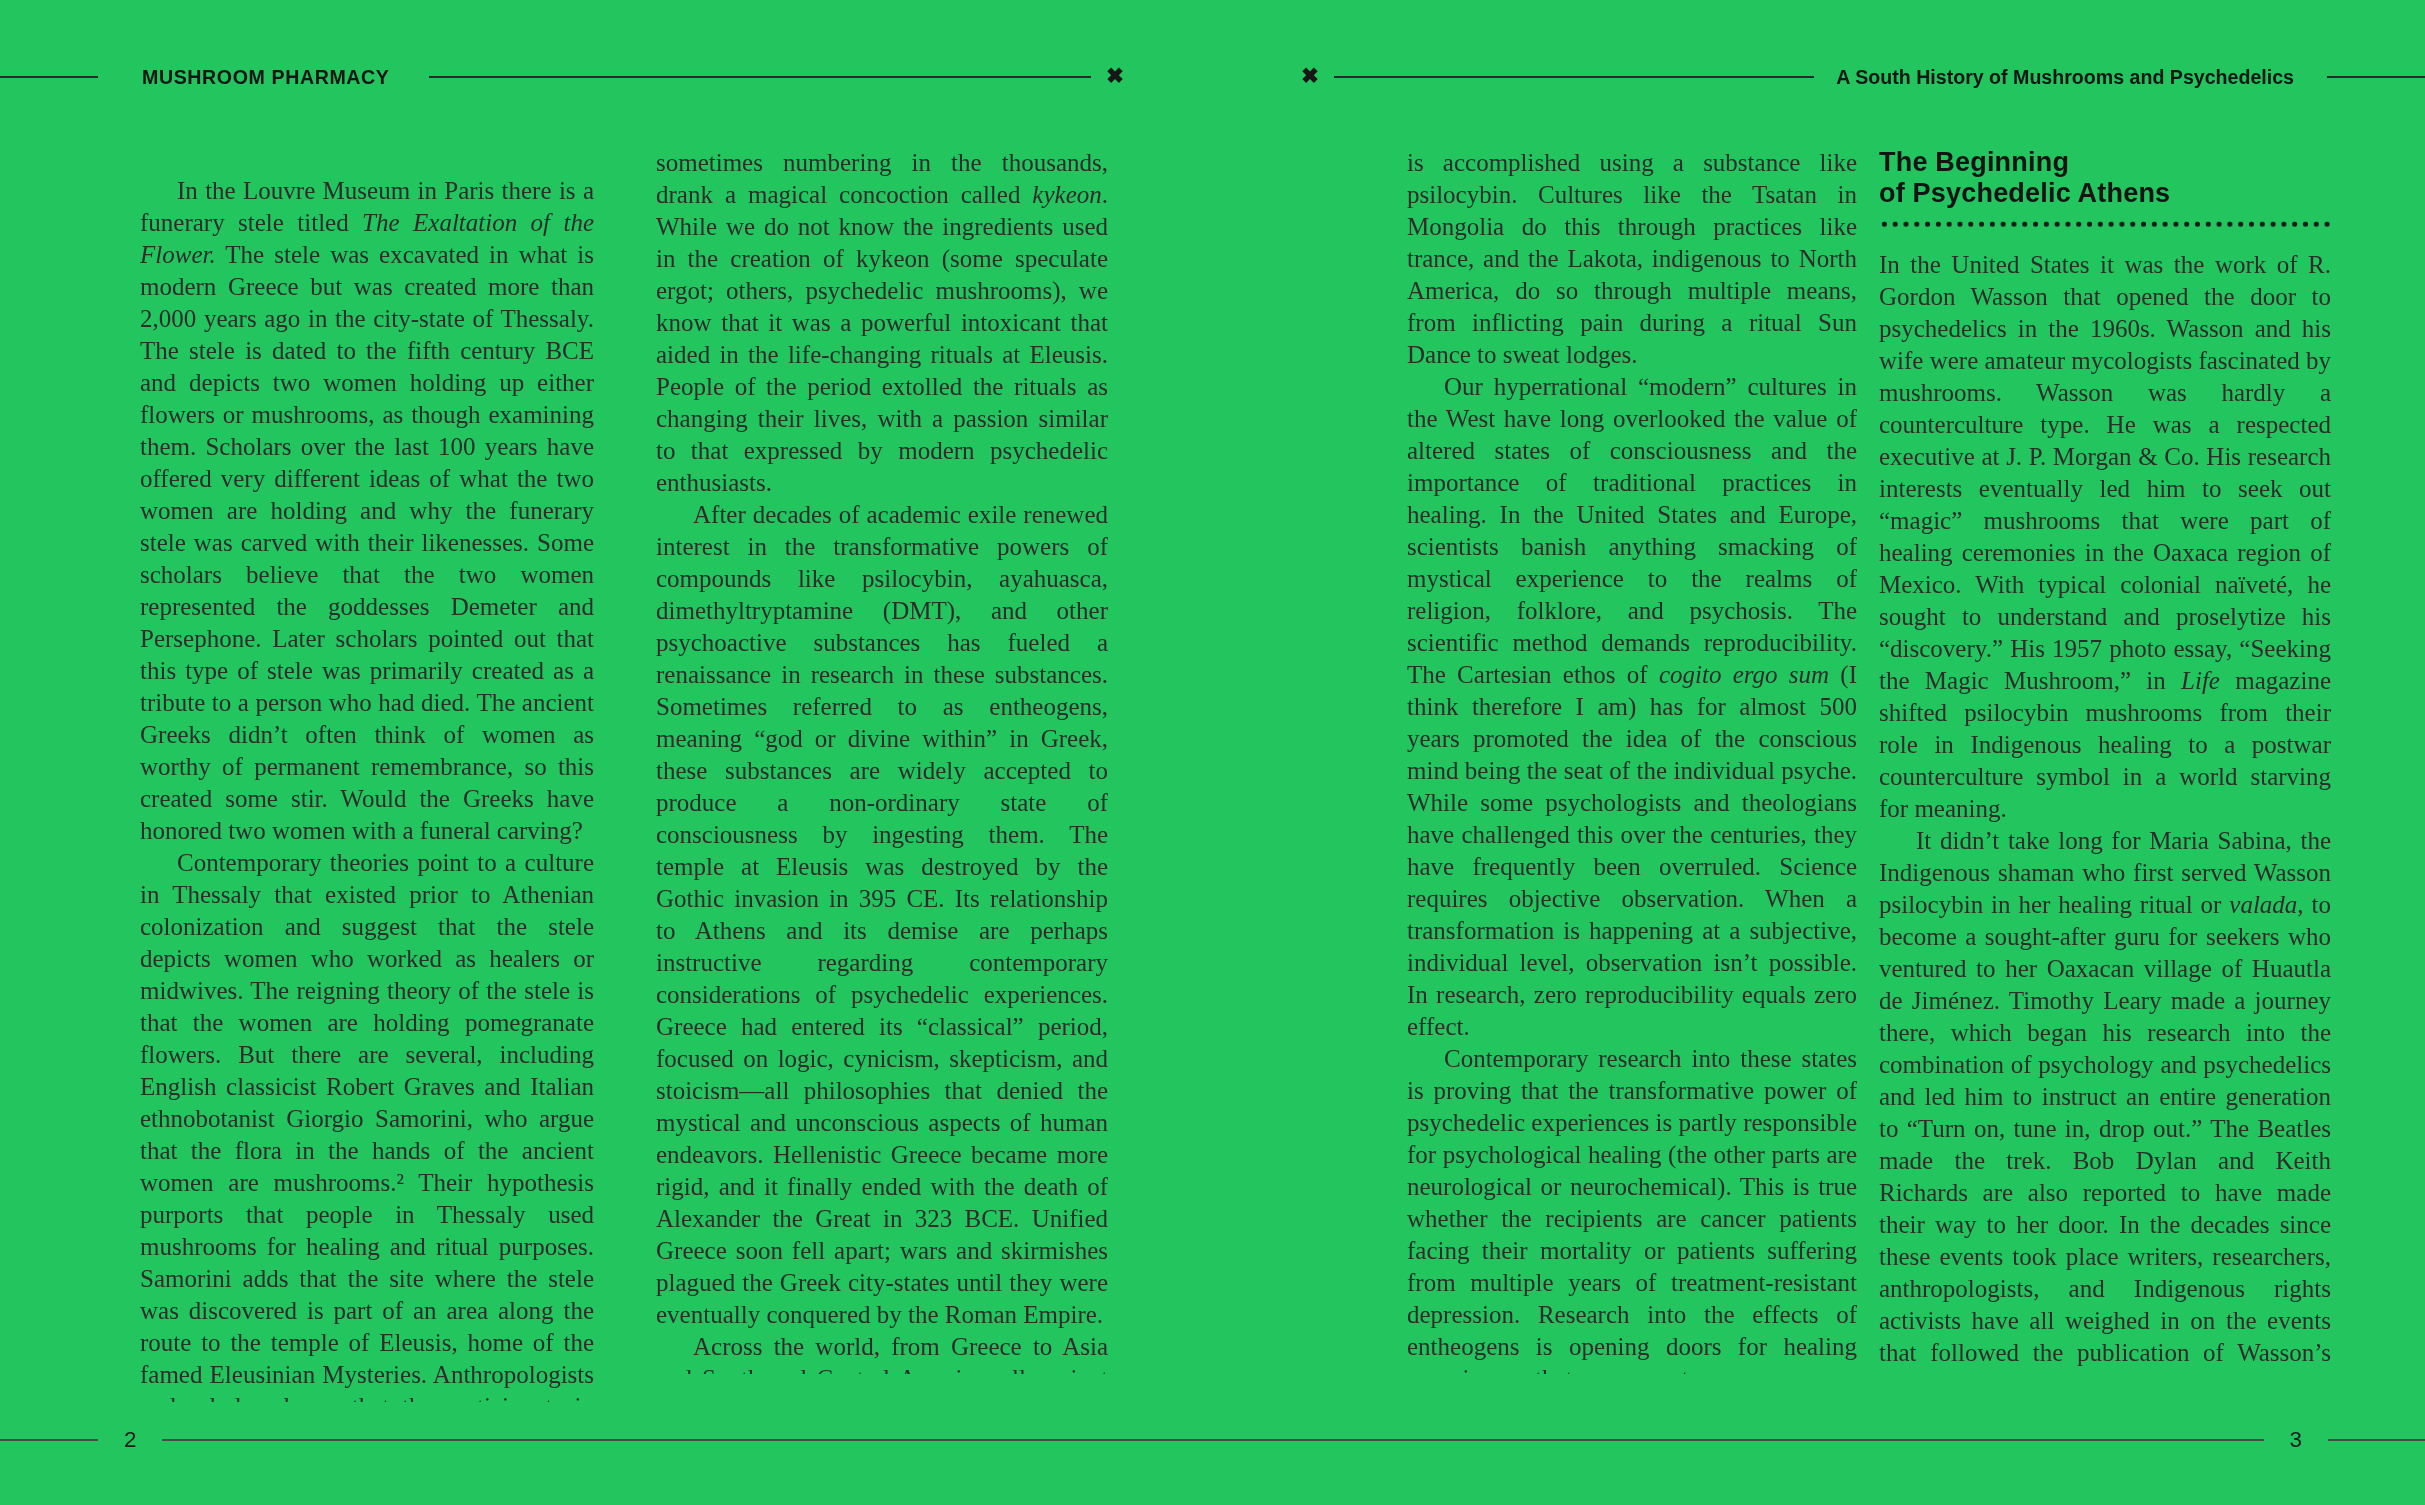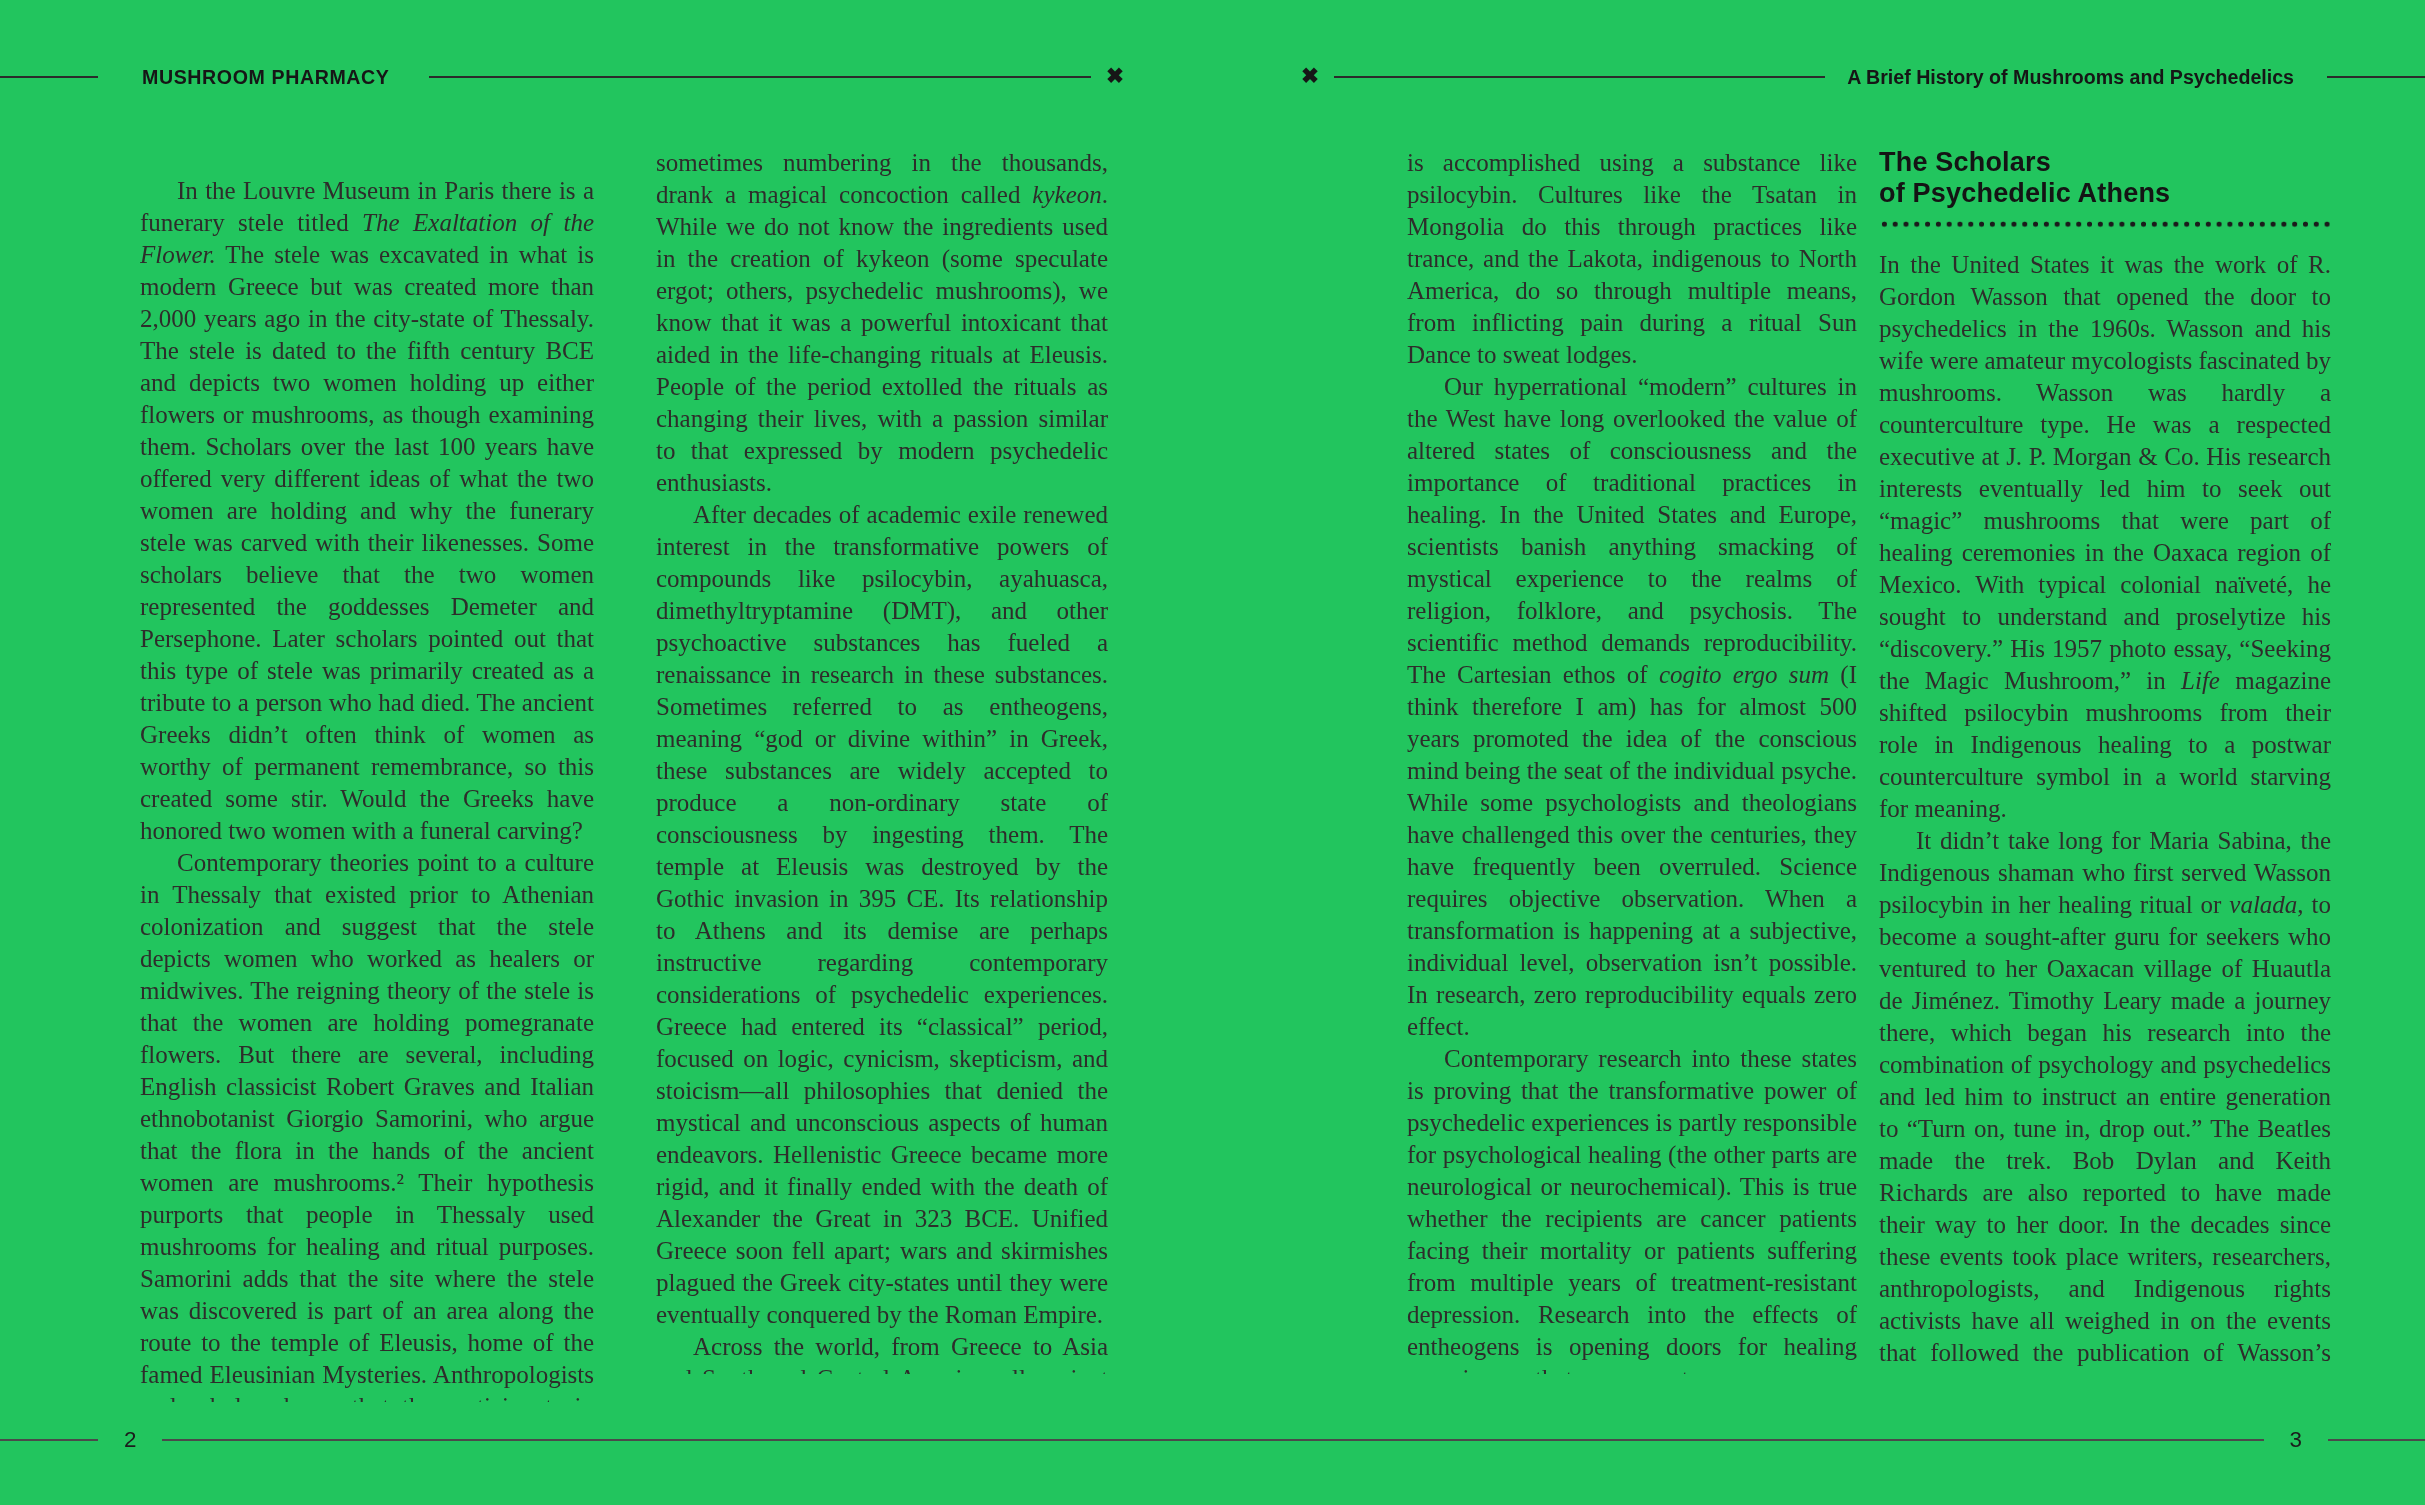--- a/index.html
+++ b/index.html
@@ -112,42 +112,42 @@
   <div class="runhead runhead-left">
     <div class="rule rule-edge"></div>
     <span class="title-left">MUSHROOM PHARMACY</span>
     <div class="rule rule-fill"></div>
     <span class="ornament">✖</span>
   </div>
 
   <div class="runhead runhead-right">
     <span class="ornament">✖</span>
     <div class="rule rule-fill"></div>
-    <span class="title-right">A Brief History of Mushrooms and Psychedelics</span>
+    <span class="title-right">A South History of Mushrooms and Psychedelics</span>
     <div class="rule rule-edge"></div>
   </div>
 
   <div class="col col-1">
       <p class="para indent"><span>In the Louvre Museum in Paris there is a funerary stele titled </span><span class="it">The Exaltation of the Flower.</span><span> The stele was excavated in what is modern Greece but was created more than 2,000 years ago in the city-state of Thessaly. The stele is dated to the fifth century BCE and depicts two women holding up either flowers or mushrooms, as though examining them. Scholars over the last 100 years have offered very different ideas of what the two women are holding and why the funerary stele was carved with their likenesses. Some scholars believe that the two women represented the goddesses Demeter and Persephone. Later scholars pointed out that this type of stele was primarily created as a tribute to a person who had died. The ancient Greeks didn’t often think of women as worthy of permanent remembrance, so this created some stir. Would the Greeks have honored two women with a funeral carving?</span></p>
       <p class="para indent"><span>Contemporary theories point to a culture in Thessaly that existed prior to Athenian colonization and suggest that the stele depicts women who worked as healers or midwives. The reigning theory of the stele is that the women are holding pomegranate flowers. But there are several, including English classicist Robert Graves and Italian ethnobotanist Giorgio Samorini, who argue that the flora in the hands of the ancient women are mushrooms.² Their hypothesis purports that people in Thessaly used mushrooms for healing and ritual purposes. Samorini adds that the site where the stele was discovered is part of an area along the route to the temple of Eleusis, home of the famed Eleusinian Mysteries. Anthropologists and scholars know that the participants in these secret ceremonies,</span></p>
     </div>
   <div class="col col-2">
       <p class="para"><span>sometimes numbering in the thousands, drank a magical concoction called </span><span class="it">kykeon</span><span>. While we do not know the ingredients used in the creation of kykeon (some speculate ergot; others, psychedelic mushrooms), we know that it was a powerful intoxicant that aided in the life-changing rituals at Eleusis. People of the period extolled the rituals as changing their lives, with a passion similar to that expressed by modern psychedelic enthusiasts.</span></p>
       <p class="para indent"><span>After decades of academic exile renewed interest in the transformative powers of compounds like psilocybin, ayahuasca, dimethyltryptamine (DMT), and other psychoactive substances has fueled a renaissance in research in these substances. Sometimes referred to as entheogens, meaning “god or divine within” in Greek, these substances are widely accepted to produce a non-ordinary state of consciousness by ingesting them. The temple at Eleusis was destroyed by the Gothic invasion in 395 CE. Its relationship to Athens and its demise are perhaps instructive regarding contemporary considerations of psychedelic experiences. Greece had entered its “classical” period, focused on logic, cynicism, skepticism, and stoicism—all philosophies that denied the mystical and unconscious aspects of human endeavors. Hellenistic Greece became more rigid, and it finally ended with the death of Alexander the Great in 323 BCE. Unified Greece soon fell apart; wars and skirmishes plagued the Greek city-states until they were eventually conquered by the Roman Empire.</span></p>
       <p class="para indent"><span>Across the world, from Greece to Asia and South and Central America, all ancient peoples have used non-ordinary states of consciousness to increase spiritual, psychological, or physical knowledge. Usually this</span></p>
     </div>
   <div class="col col-3">
       <p class="para"><span>is accomplished using a substance like psilocybin. Cultures like the Tsatan in Mongolia do this through practices like trance, and the Lakota, indigenous to North America, do so through multiple means, from inflicting pain during a ritual Sun Dance to sweat lodges.</span></p>
       <p class="para indent"><span>Our hyperrational “modern” cultures in the West have long overlooked the value of altered states of consciousness and the importance of traditional practices in healing. In the United States and Europe, scientists banish anything smacking of mystical experience to the realms of religion, folklore, and psychosis. The scientific method demands reproducibility. The Cartesian ethos of </span><span class="it">cogito ergo sum</span><span> (I think therefore I am) has for almost 500 years promoted the idea of the conscious mind being the seat of the individual psyche. While some psychologists and theologians have challenged this over the centuries, they have frequently been overruled. Science requires objective observation. When a transformation is happening at a subjective, individual level, observation isn’t possible. In research, zero reproducibility equals zero effect.</span></p>
       <p class="para indent"><span>Contemporary research into these states is proving that the transformative power of psychedelic experiences is partly responsible for psychological healing (the other parts are neurological or neurochemical). This is true whether the recipients are cancer patients facing their mortality or patients suffering from multiple years of treatment-resistant depression. Research into the effects of entheogens is opening doors for healing experiences that our ancestors across every continent once knew, and that Indigenous cultures in colonized areas have often shared to their detriment.</span></p>
     </div>
 
   <div class="col col-4">
     <h2 class="section-heading">
-      <span>The Scholars</span><br>
+      <span>The Beginning</span><br>
       <span>of Psychedelic Athens</span>
     </h2>
     <div class="dotted-rule"></div>
     <div>
         <p class="para"><span>In the United States it was the work of R. Gordon Wasson that opened the door to psychedelics in the 1960s. Wasson and his wife were amateur mycologists fascinated by mushrooms. Wasson was hardly a counterculture type. He was a respected executive at J. P. Morgan &amp; Co. His research interests eventually led him to seek out “magic” mushrooms that were part of healing ceremonies in the Oaxaca region of Mexico. With typical colonial naïveté, he sought to understand and proselytize his “discovery.” His 1957 photo essay, “Seeking the Magic Mushroom,” in </span><span class="it">Life</span><span> magazine shifted psilocybin mushrooms from their role in Indigenous healing to a postwar counterculture symbol in a world starving for meaning.</span></p>
         <p class="para indent"><span>It didn’t take long for Maria Sabina, the Indigenous shaman who first served Wasson psilocybin in her healing ritual or </span><span class="it">valada</span><span>, to become a sought-after guru for seekers who ventured to her Oaxacan village of Huautla de Jiménez. Timothy Leary made a journey there, which began his research into the combination of psychology and psychedelics and led him to instruct an entire generation to “Turn on, tune in, drop out.” The Beatles made the trek. Bob Dylan and Keith Richards are also reported to have made their way to her door. In the decades since these events took place writers, researchers, anthropologists, and Indigenous rights activists have all weighed in on the events that followed the publication of Wasson’s essay. Sabina and Wasson are responsible for the reintroduction of psychedelics in the modern era. Their</span></p>
       </div>
   </div>
 
   <div class="runfoot">

